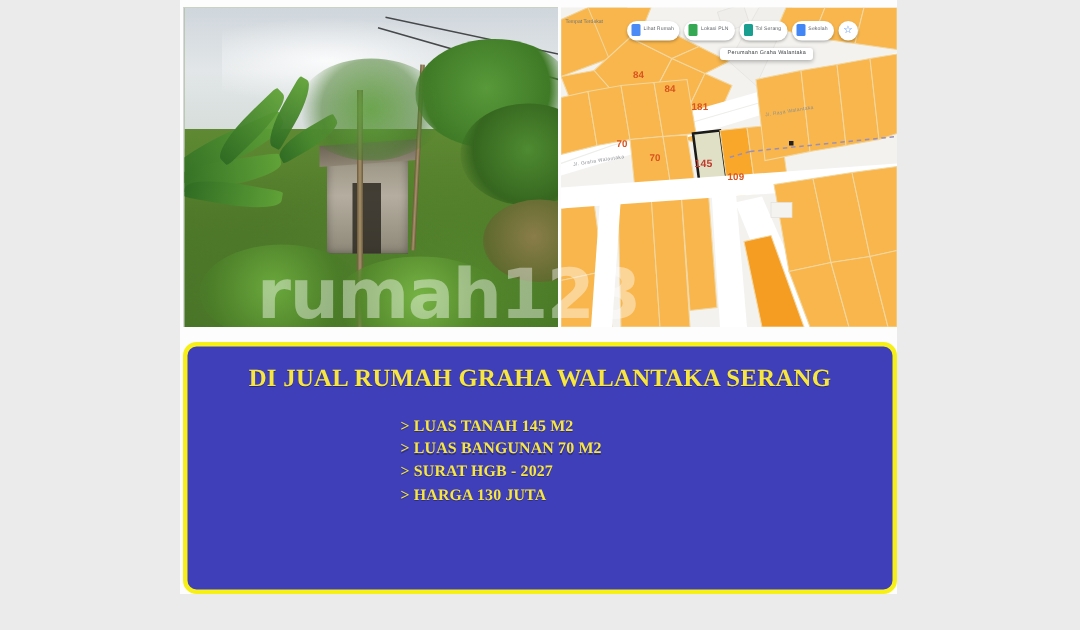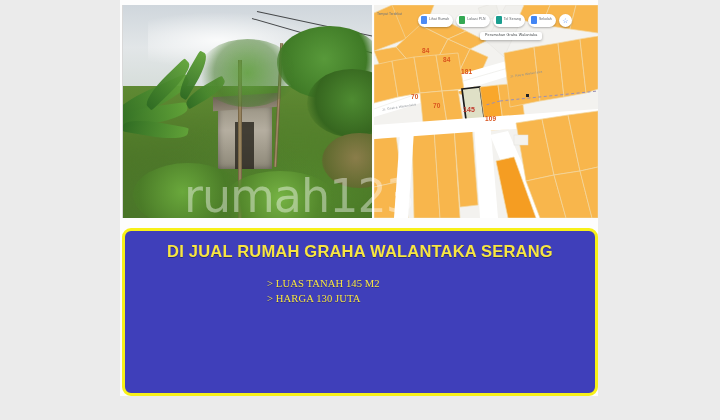--- a/index.html
+++ b/index.html
@@ -216,53 +216,53 @@
     left: 122px; top: 228px;
     width: 476px; height: 168px;
     background: #3f3fba;
     border: 3px solid #f7f018;
     border-radius: 9px;
     overflow: hidden;
   }
   #info-title {
     margin-top: 11px;
     text-align: center;
-    font-family: Liberation Sans, sans-serif;
+    font-family: Liberation Serif, serif;
     font-weight: 700;
     font-size: 16.5px;
     color: #f7e642;
     letter-spacing: .2px;
     text-shadow: 0 1px 0 rgba(0,0,0,.35);
     white-space: nowrap;
   }
   #info-list {
     margin: 15px 0 0 142px;
     list-style: none;
   }
   #info-list li {
     font-family: "Liberation Serif", serif;
-    font-weight: 400;
+    font-weight: 700;
     font-size: 10.6px;
     color: #f7e642;
     line-height: 15.2px;
     letter-spacing: .1px;
     white-space: nowrap;
     text-shadow: 0 1px 0 rgba(0,0,0,.3);
   }
 
   
   #watermark {
     position: absolute;
     left: 0; top: 168px;
     width: 598px; height: 56px;
     display: flex;
     align-items: center;
     justify-content: center;
     font-family: "DejaVu Sans", sans-serif;
-    font-weight: 400;
+    font-weight: 700;
     font-size: 46px;
     letter-spacing: -1px;
     color: rgba(255,255,255,.42);
     pointer-events: none;
     white-space: nowrap;
     z-index: 40;
   }
 </style>
 </head>
 <body>
@@ -430,17 +430,19 @@
 
     <div id="map-dot"></div>
   </div>
 
   <div id="watermark">rumah123</div>
 
   <div id="info-panel">
     <div id="info-title">DI JUAL RUMAH GRAHA WALANTAKA SERANG</div>
     <ul id="info-list">
       <li>&gt; LUAS TANAH 145 M2</li>
+      <li>&gt; LUAS BANGUNAN 70 M2</li>
+      <li>&gt; SURAT HGB - 2027</li>
       <li>&gt; HARGA 130 JUTA</li>
     </ul>
   </div>
 
 </div>
 
 </body></html>

